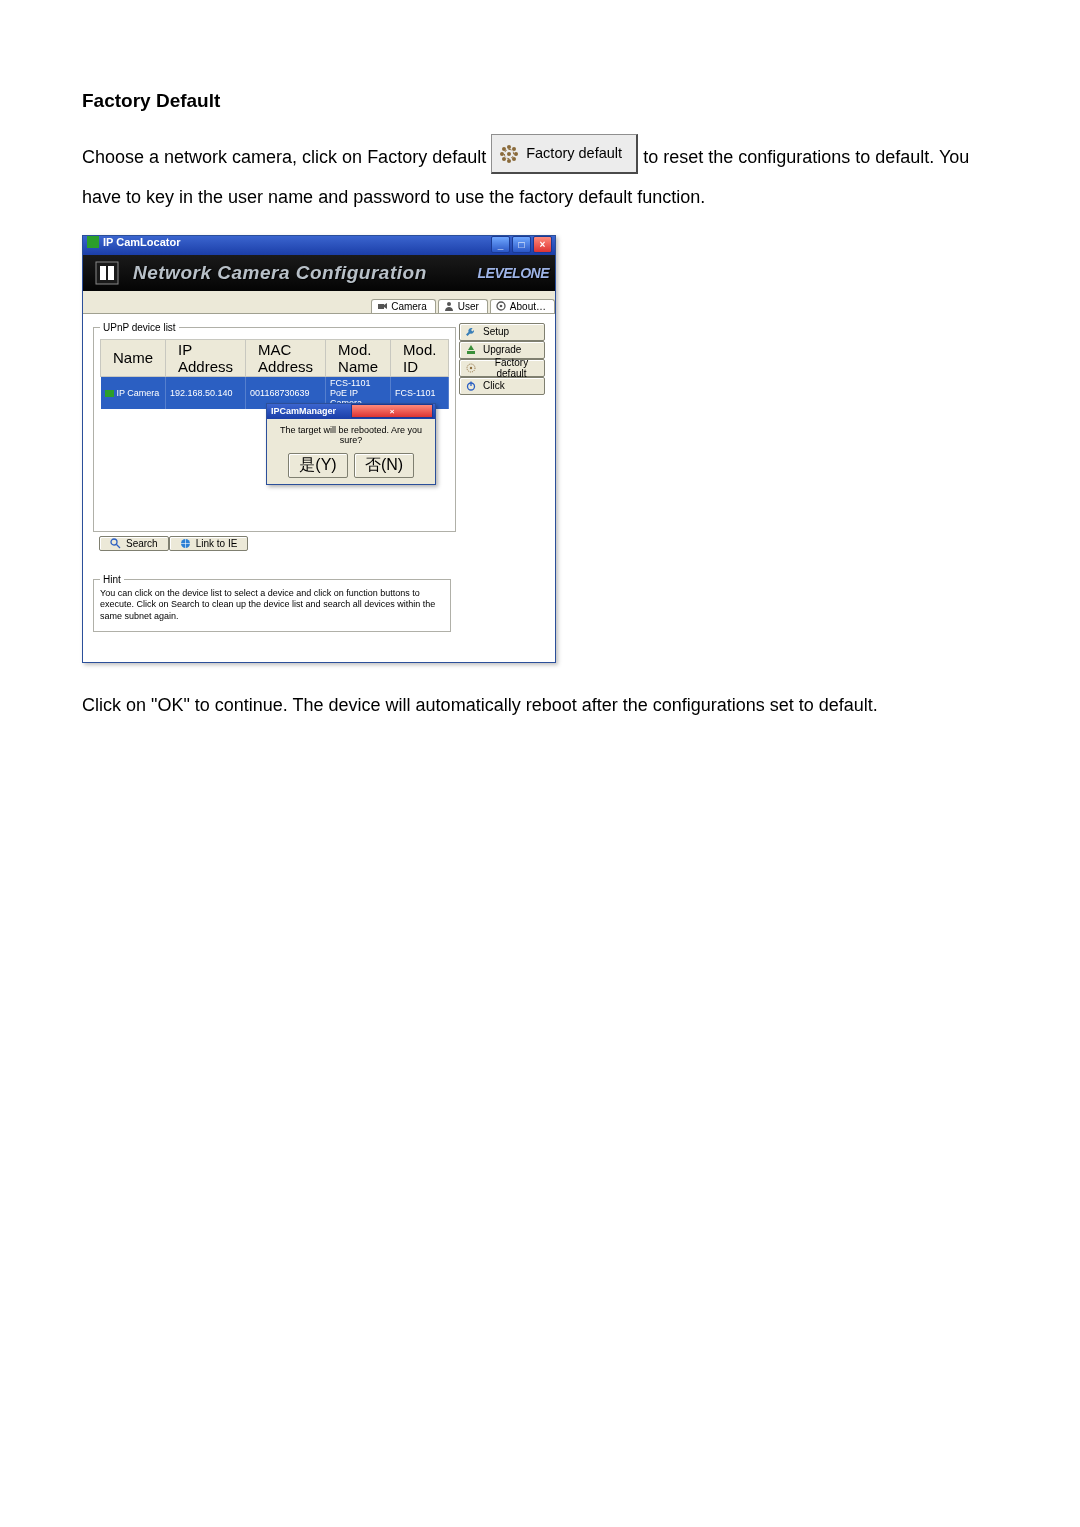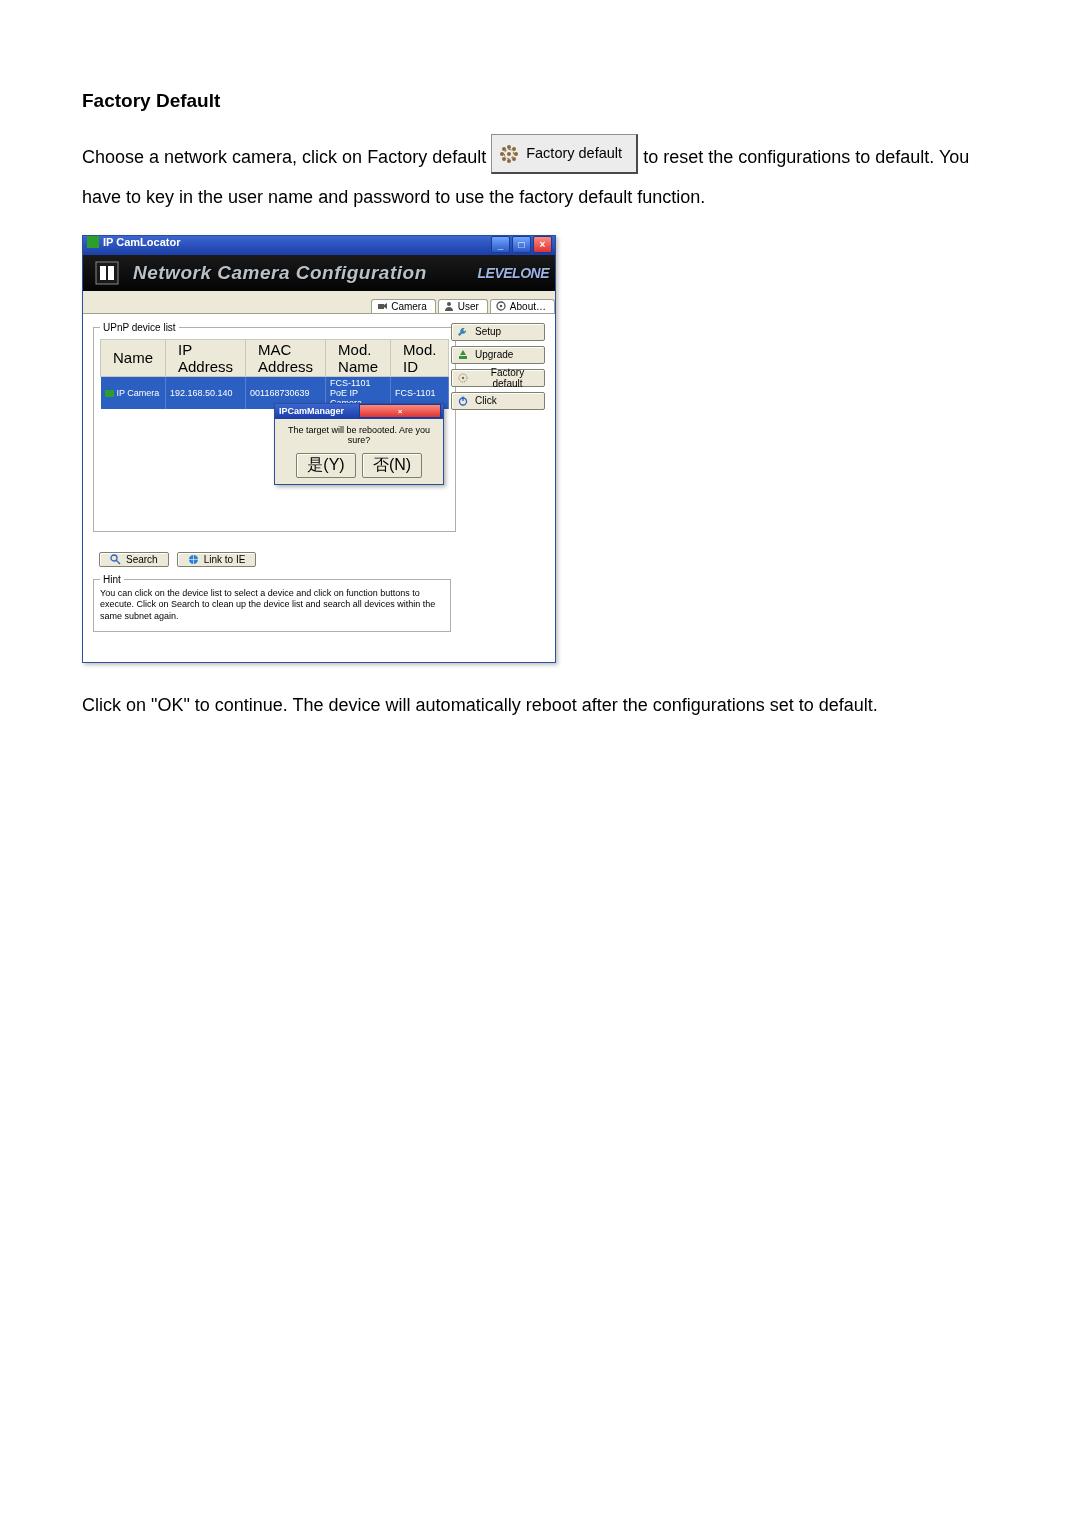--- a/index.html
+++ b/index.html
@@ -201,21 +201,21 @@
   .dev-table td:first-child::before {
     content: "";
     display: inline-block;
     width: 9px; height: 7px;
     background: #2b9e2b;
     margin-right: 3px;
     vertical-align: middle;
   }
   .dialog {
     position: absolute;
-    left: 180px; top: 70px;
+    left: 172px; top: 70px;
     width: 168px;
     border: 1px solid #2b4f9a;
     background: #ece9d8;
     box-shadow: 2px 2px 4px rgba(0,0,0,.3);
   }
   .dialog-tb {
     height: 15px;
     background: linear-gradient(#3b65cf,#1b3ea8);
     color: #fff;
     display: flex;
@@ -243,23 +243,22 @@
     min-width: 60px;
     padding: 1px 8px;
     font-size: 16px;
     background: #ece9d8;
     border: 1px solid #7f7f70;
     border-radius: 2px;
     box-shadow: inset 1px 1px 0 #fff;
   }
   .underbtns {
     position: absolute;
-    left: 16px; top: 238px;
-    display: flex;
-    gap: 8px;
+    left: 16px; top: 222px;
+    display: flex;
   }
   .actbtn {
     display: flex;
     align-items: center;
     gap: 5px;
     padding: 1px 10px;
     font-size: 10px;
     background: #ece9d8;
     border: 1px solid #7f7f70;
     border-radius: 2px;
@@ -272,24 +271,23 @@
     right: 104px;
     border: 1px solid #b0b0a8;
     padding: 3px 6px 8px 6px;
     margin: 0;
   }
   fieldset.hint legend { font-size: 10px; padding:0 3px;}
   fieldset.hint .hint-text { font-size: 9px; line-height: 1.3;}
   .side-buttons {
     position: absolute;
     right: 10px; top: 9px;
-    width: 94px;
+    width: 86px;
     display: flex;
     flex-direction: column;
-    gap: 5px;
   }
   .sidebtn {
     display: flex;
     align-items: center;
     gap: 6px;
     padding: 2px 4px 2px 5px;
     font-size: 10px;
     background: #ece9d8;
     border: 1px solid #7f7f70;
     border-radius: 2px;

